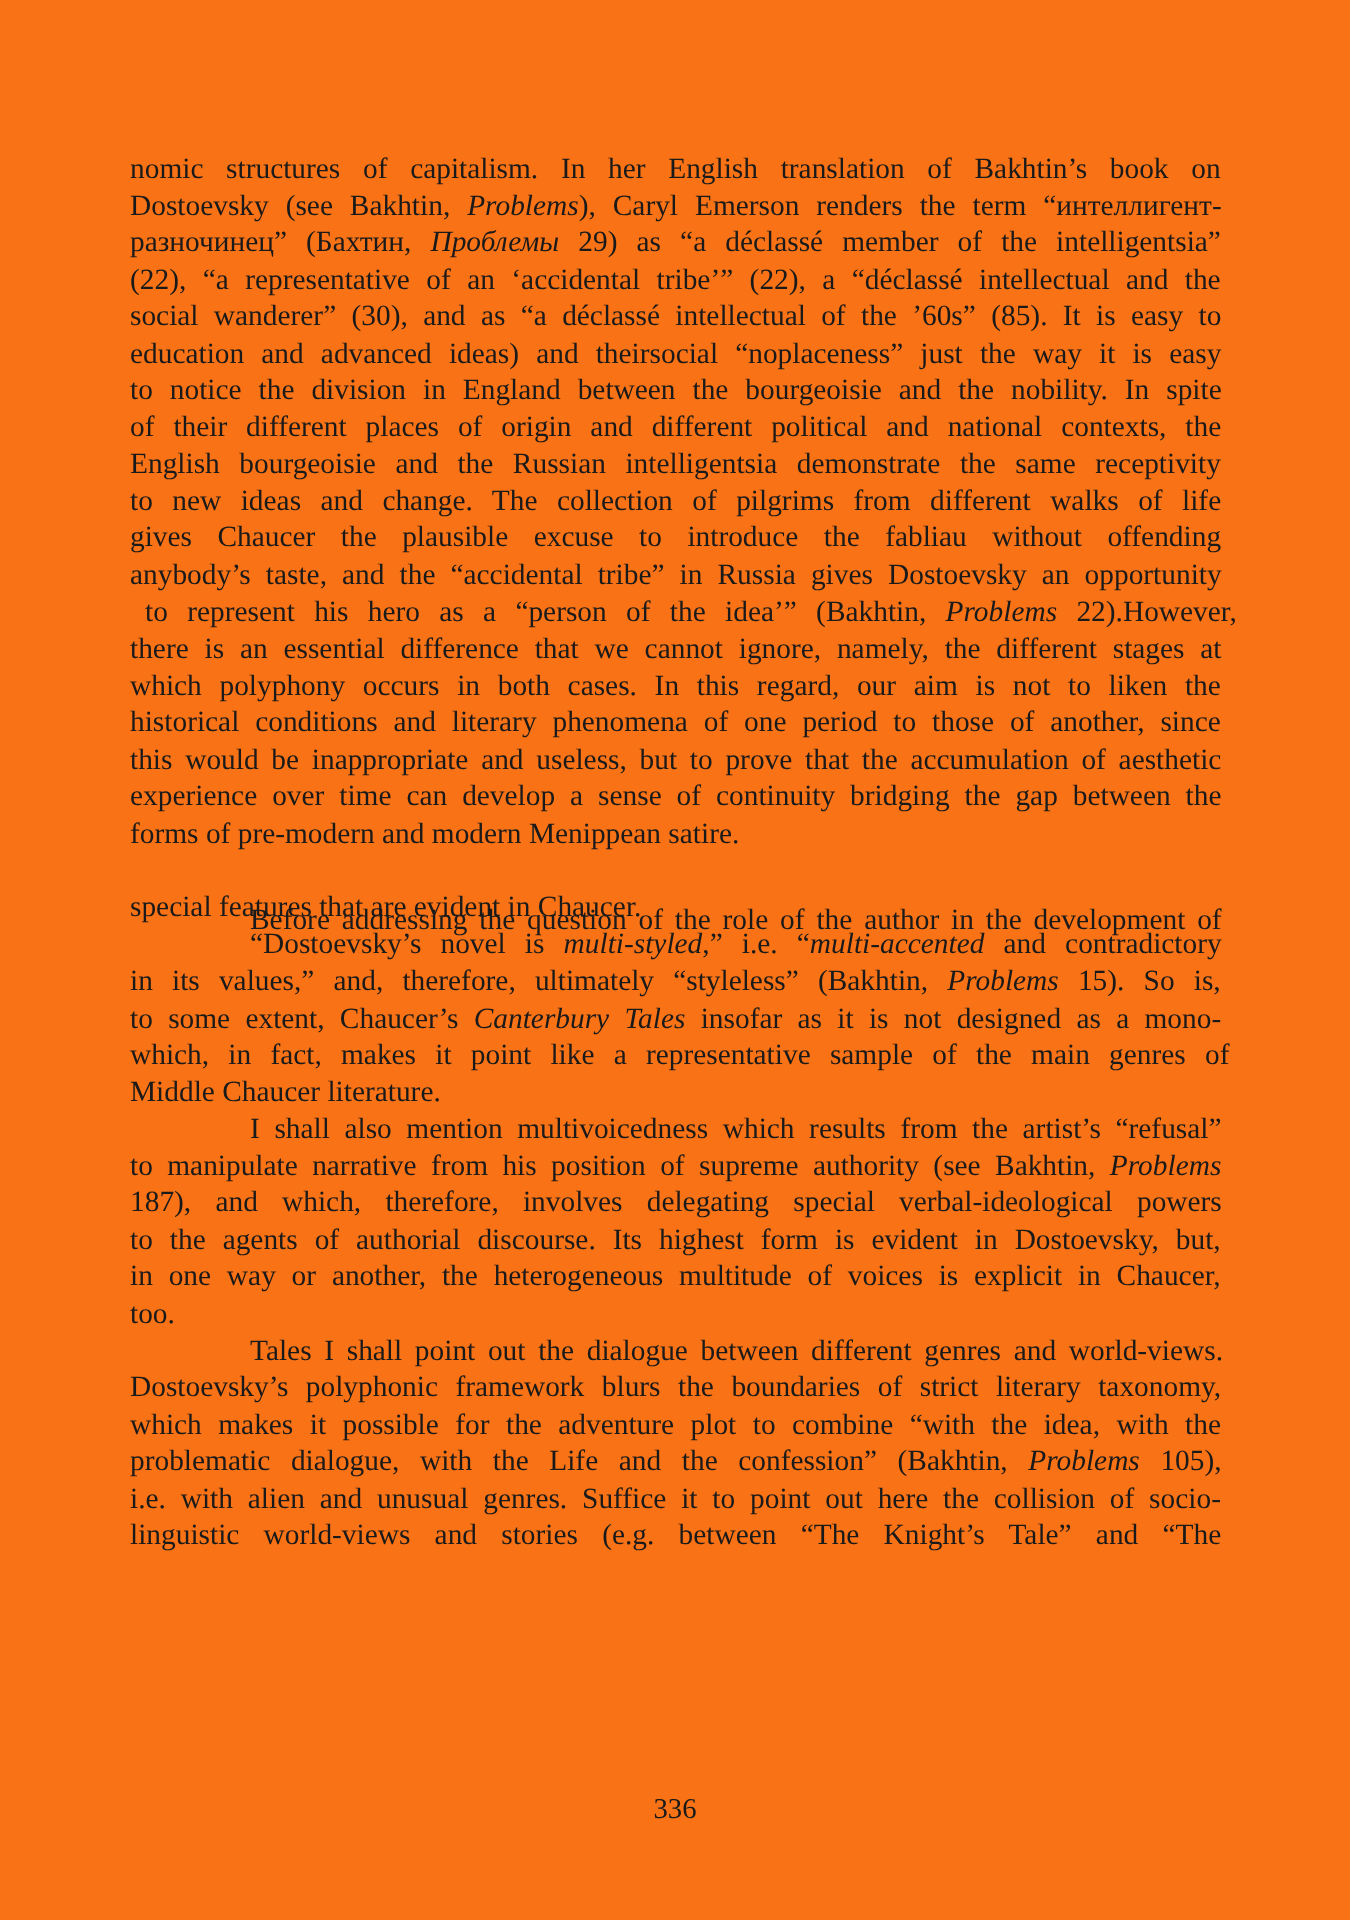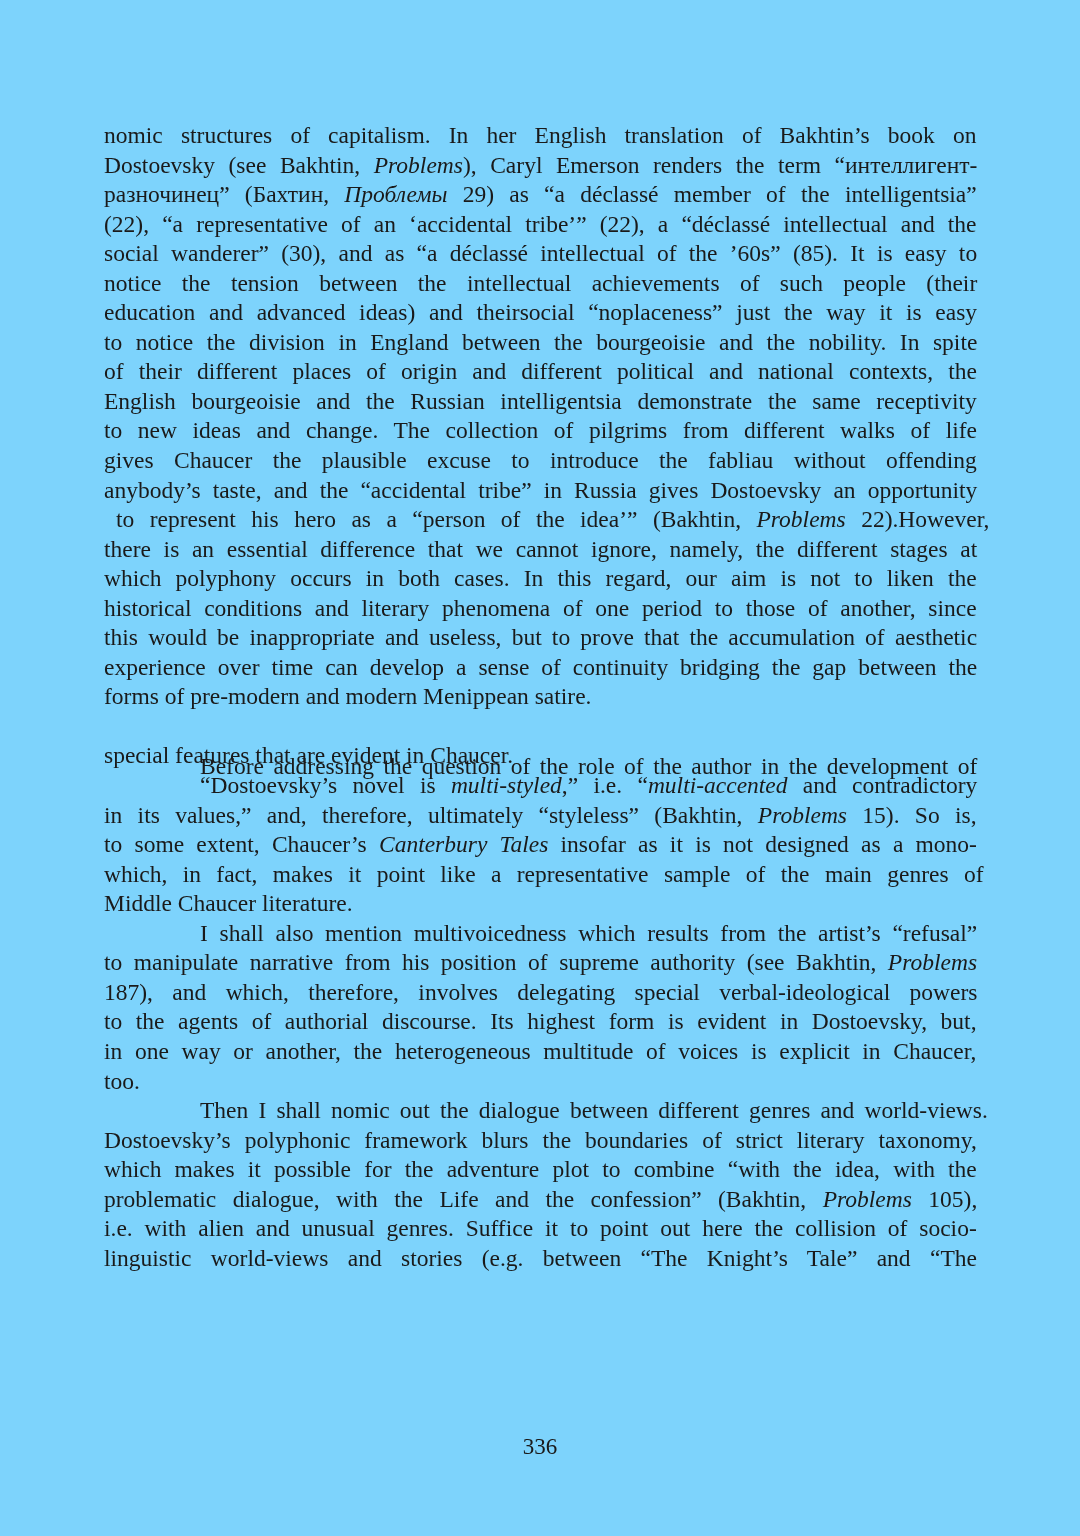--- a/index.html
+++ b/index.html
@@ -1,17 +1,17 @@
 <!DOCTYPE html>
 <html><head>
   <meta charset="utf-8">
   <style>
     html, body { margin: 0; padding: 0; background: #ffffff; }
     body { width: 1080px; height: 1536px; position: relative; overflow: hidden; }
-    .page { position: absolute; left: 0; top: 0; width: 1080px; height: 1536px; background: #7dd3fc; }
+    .page { position: absolute; left: 0; top: 0; width: 1080px; height: 1536px; background: #f97316; }
     .text-block {
       position: absolute; left: 104px; top: 121px; width: 873px;
       font-family: "Liberation Serif", "DejaVu Serif", serif;
       font-size: 23.5px; color: #1a1a1a; line-height: 29.55px;
     }
     .line {
       display: block; height: 29.55px; white-space: nowrap; overflow: visible;
       text-align: justify; text-align-last: justify;
     }
     .line.last { text-align-last: left; }
@@ -26,21 +26,20 @@
 </head>
 <body>
 
 <div class="page">
   <div class="text-block" id="text-block">
       <div class="line"><span class="inner" style="width: auto; white-space: nowrap; word-spacing: 12.27px;"><span>nomic structures of capitalism. In her English translation of Bakhtin’s book on</span></span></div>
       <div class="line"><span class="inner" style="width: auto; white-space: nowrap; word-spacing: 7.67px;"><span>Dostoevsky (see Bakhtin, </span><span class="seg-i">Problems</span><span>), Caryl Emerson renders the term “интеллигент-</span></span></div>
       <div class="line"><span class="inner" style="width: auto; white-space: nowrap; word-spacing: 9.4px;"><span>разночинец” (Бахтин, </span><span class="seg-i">Проблемы</span><span> 29) as “a déclassé member of the intelligentsia”</span></span></div>
       <div class="line"><span class="inner" style="width: auto; white-space: nowrap; word-spacing: 7.25px;"><span>(22), “a representative of an ‘accidental tribe’” (22), a “déclassé intellectual and the</span></span></div>
       <div class="line"><span class="inner" style="width: auto; white-space: nowrap; word-spacing: 6.4px;"><span>social wanderer” (30), and as “a déclassé intellectual of the ’60s” (85). It is easy to</span></span></div>
-      <div class="line"><span class="inner" style="width: auto; white-space: nowrap; word-spacing: 14.5px;"><span>notice the tension between the intellectual achievements of such people (their</span></span></div>
       <div class="line"><span class="inner" style="width: auto; white-space: nowrap; word-spacing: 7.83px;"><span>education and advanced ideas) and theirsocial “noplaceness” just the way it is easy</span></span></div>
       <div class="line"><span class="inner" style="width: auto; white-space: nowrap; word-spacing: 7.69px;"><span>to notice the division in England between the bourgeoisie and the nobility. In spite</span></span></div>
       <div class="line"><span class="inner" style="width: auto; white-space: nowrap; word-spacing: 9.25px;"><span>of their different places of origin and different political and national contexts, the</span></span></div>
       <div class="line"><span class="inner" style="width: auto; white-space: nowrap; word-spacing: 9.78px;"><span>English bourgeoisie and the Russian intelligentsia demonstrate the same receptivity</span></span></div>
       <div class="line"><span class="inner" style="width: auto; white-space: nowrap; word-spacing: 9.69px;"><span>to new ideas and change. The collection of pilgrims from different walks of life</span></span></div>
       <div class="line"><span class="inner" style="width: auto; white-space: nowrap; word-spacing: 14.5px;"><span>gives Chaucer the plausible excuse to introduce the fabliau without offending</span></span></div>
       <div class="line"><span class="inner" style="width: auto; white-space: nowrap; word-spacing: 6.18px;"><span>anybody’s taste, and the “accidental tribe” in Russia gives Dostoevsky an opportunity</span></span></div>
       <div class="line"><span class="inner" style="width: auto; white-space: nowrap; word-spacing: 9.58px; margin-left: 12px;"><span>to represent his hero as a “person of the idea’” (Bakhtin, </span><span class="seg-i">Problems</span><span> 22).However,</span></span></div>
       <div class="line"><span class="inner" style="width: auto; white-space: nowrap; word-spacing: 6.77px;"><span>there is an essential difference that we cannot ignore, namely, the different stages at</span></span></div>
       <div class="line"><span class="inner" style="width: auto; white-space: nowrap; word-spacing: 8.27px;"><span>which polyphony occurs in both cases. In this regard, our aim is not to liken the</span></span></div>
@@ -54,21 +53,21 @@
       <div class="line"><span class="inner" style="width: auto; white-space: nowrap; word-spacing: 9.45px;"><span>in its values,” and, therefore, ultimately “styleless” (Bakhtin, </span><span class="seg-i">Problems</span><span> 15). So is,</span></span></div>
       <div class="line"><span class="inner" style="width: auto; white-space: nowrap; word-spacing: 6.36px;"><span>to some extent, Chaucer’s </span><span class="seg-i">Canterbury Tales</span><span> insofar as it is not designed as a mono-</span></span></div>
       <div class="line"><span class="inner" style="width: auto; white-space: nowrap; word-spacing: 9.5px;"><span>which, in fact, makes it point like a representative sample of the main genres of</span></span></div>
       <div class="line last"><span class="inner" style="width: auto; white-space: nowrap;"><span>Middle Chaucer literature.</span></span></div>
       <div class="line indent"><span class="inner" style="width: auto; white-space: nowrap; word-spacing: 5.8px;"><span>I shall also mention multivoicedness which results from the artist’s “refusal”</span></span></div>
       <div class="line"><span class="inner" style="width: auto; white-space: nowrap; word-spacing: 5.64px;"><span>to manipulate narrative from his position of supreme authority (see Bakhtin, </span><span class="seg-i">Problems</span></span></div>
       <div class="line"><span class="inner" style="width: auto; white-space: nowrap; word-spacing: 13.5px;"><span>187), and which, therefore, involves delegating special verbal-ideological powers</span></span></div>
       <div class="line"><span class="inner" style="width: auto; white-space: nowrap; word-spacing: 7.69px;"><span>to the agents of authorial discourse. Its highest form is evident in Dostoevsky, but,</span></span></div>
       <div class="line"><span class="inner" style="width: auto; white-space: nowrap; word-spacing: 6.77px;"><span>in one way or another, the heterogeneous multitude of voices is explicit in Chaucer,</span></span></div>
       <div class="line last"><span class="inner" style="width: auto; white-space: nowrap;"><span>too.</span></span></div>
-      <div class="line indent"><span class="inner" style="width: auto; white-space: nowrap; word-spacing: 4.27px;"><span>Then I shall nomic out the dialogue between different genres and world-views.</span></span></div>
+      <div class="line indent"><span class="inner" style="width: auto; white-space: nowrap; word-spacing: 4.27px;"><span>Tales I shall point out the dialogue between different genres and world-views.</span></span></div>
       <div class="line"><span class="inner" style="width: auto; white-space: nowrap; word-spacing: 8.11px;"><span>Dostoevsky’s polyphonic framework blurs the boundaries of strict literary taxonomy,</span></span></div>
       <div class="line"><span class="inner" style="width: auto; white-space: nowrap; word-spacing: 7.29px;"><span>which makes it possible for the adventure plot to combine “with the idea, with the</span></span></div>
       <div class="line"><span class="inner" style="width: auto; white-space: nowrap; word-spacing: 10.6px;"><span>problematic dialogue, with the Life and the confession” (Bakhtin, </span><span class="seg-i">Problems</span><span> 105),</span></span></div>
       <div class="line"><span class="inner" style="width: auto; white-space: nowrap; word-spacing: 6px;"><span>i.e. with alien and unusual genres. Suffice it to point out here the collision of socio-</span></span></div>
       <div class="line"><span class="inner" style="width: auto; white-space: nowrap; word-spacing: 13.5px;"><span>linguistic world-views and stories (e.g. between “The Knight’s Tale” and “The</span></span></div>
     </div>
   <div class="page-number">336</div>
 </div>
 
 </body></html>

